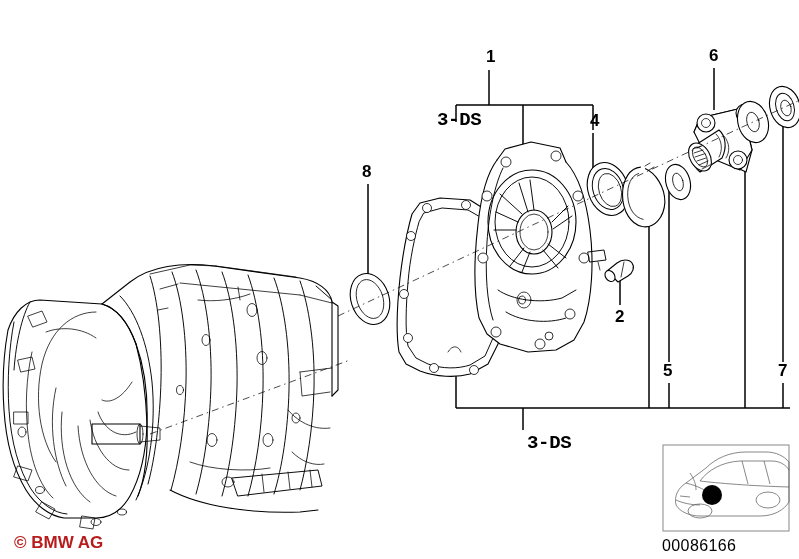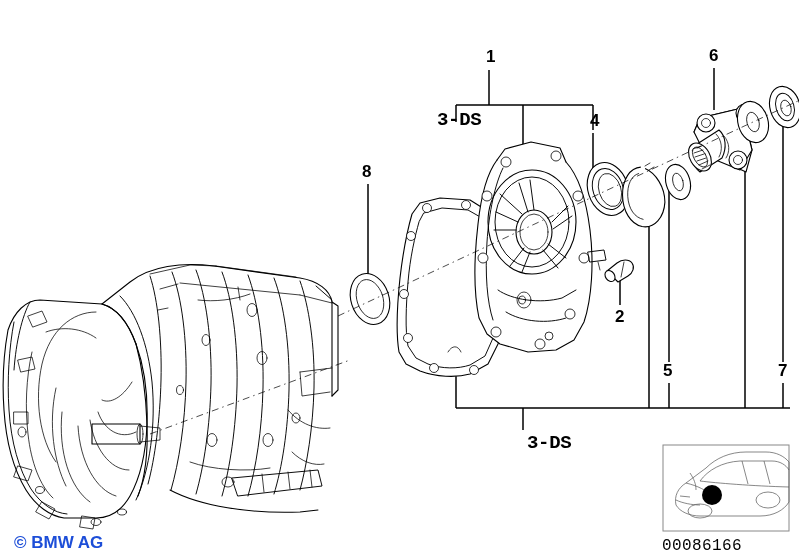--- a/index.html
+++ b/index.html
@@ -36,28 +36,28 @@
     letter-spacing: -0.3px;
     font-family: Liberation Mono, monospace;
   }
   #copyright {
     position: absolute;
     left: 14px;
     top: 533px;
     font-family: "Liberation Sans", sans-serif;
     font-weight: bold;
     font-size: 17px;
-    color: #1d4ed8;
+    color: #b91c1c;
     white-space: nowrap;
   }
   #partnumber {
     position: absolute;
     left: 662px;
     top: 537px;
-    font-family: Liberation Mono, monospace;
+    font-family: Liberation Sans, sans-serif;
     font-size: 16px;
     color: #000000;
     letter-spacing: 0.4px;
     white-space: nowrap;
   }
 </style>
 </head>
 <body>
 
 <div id="page">

